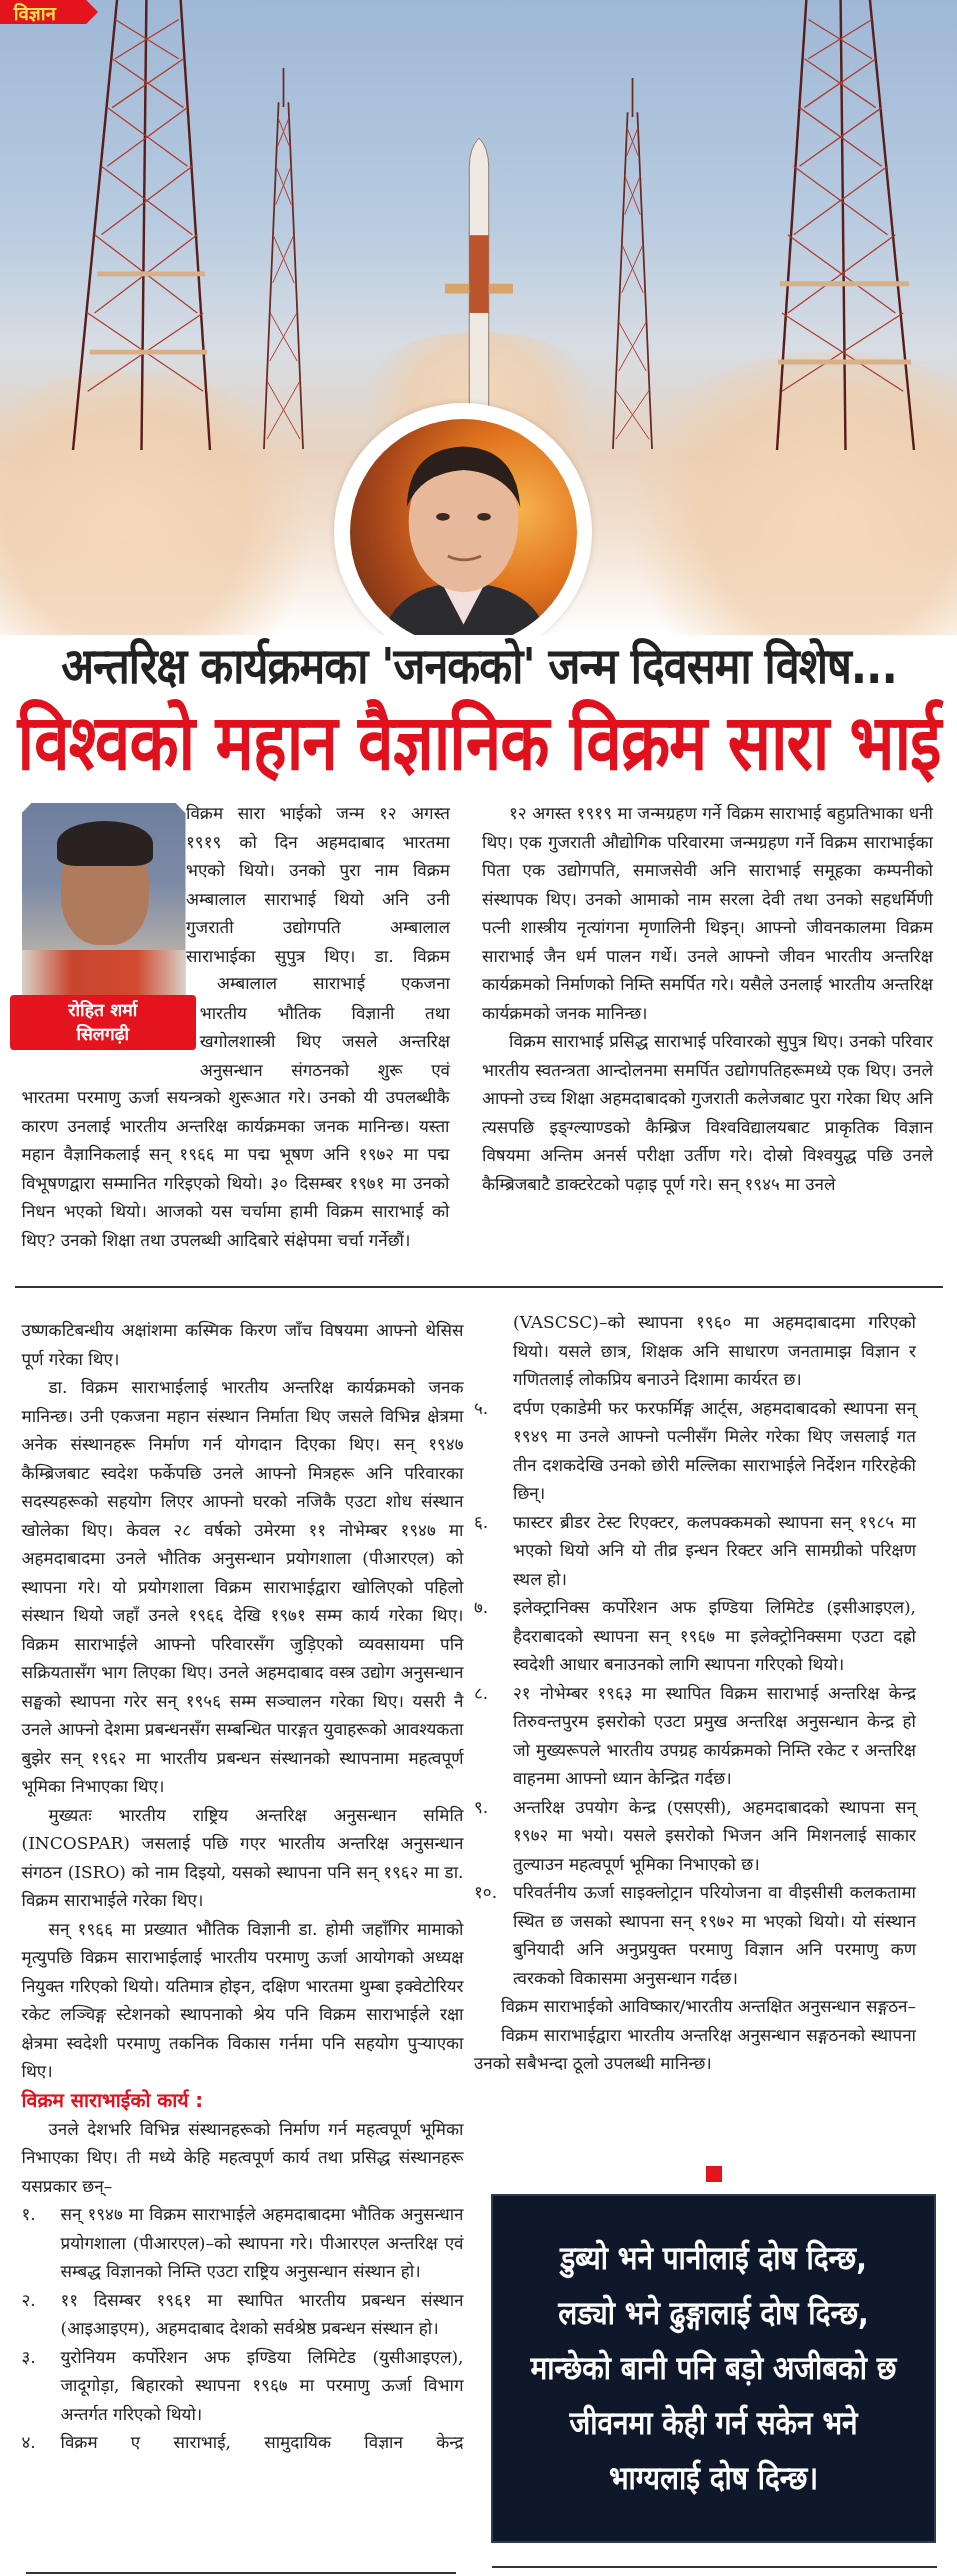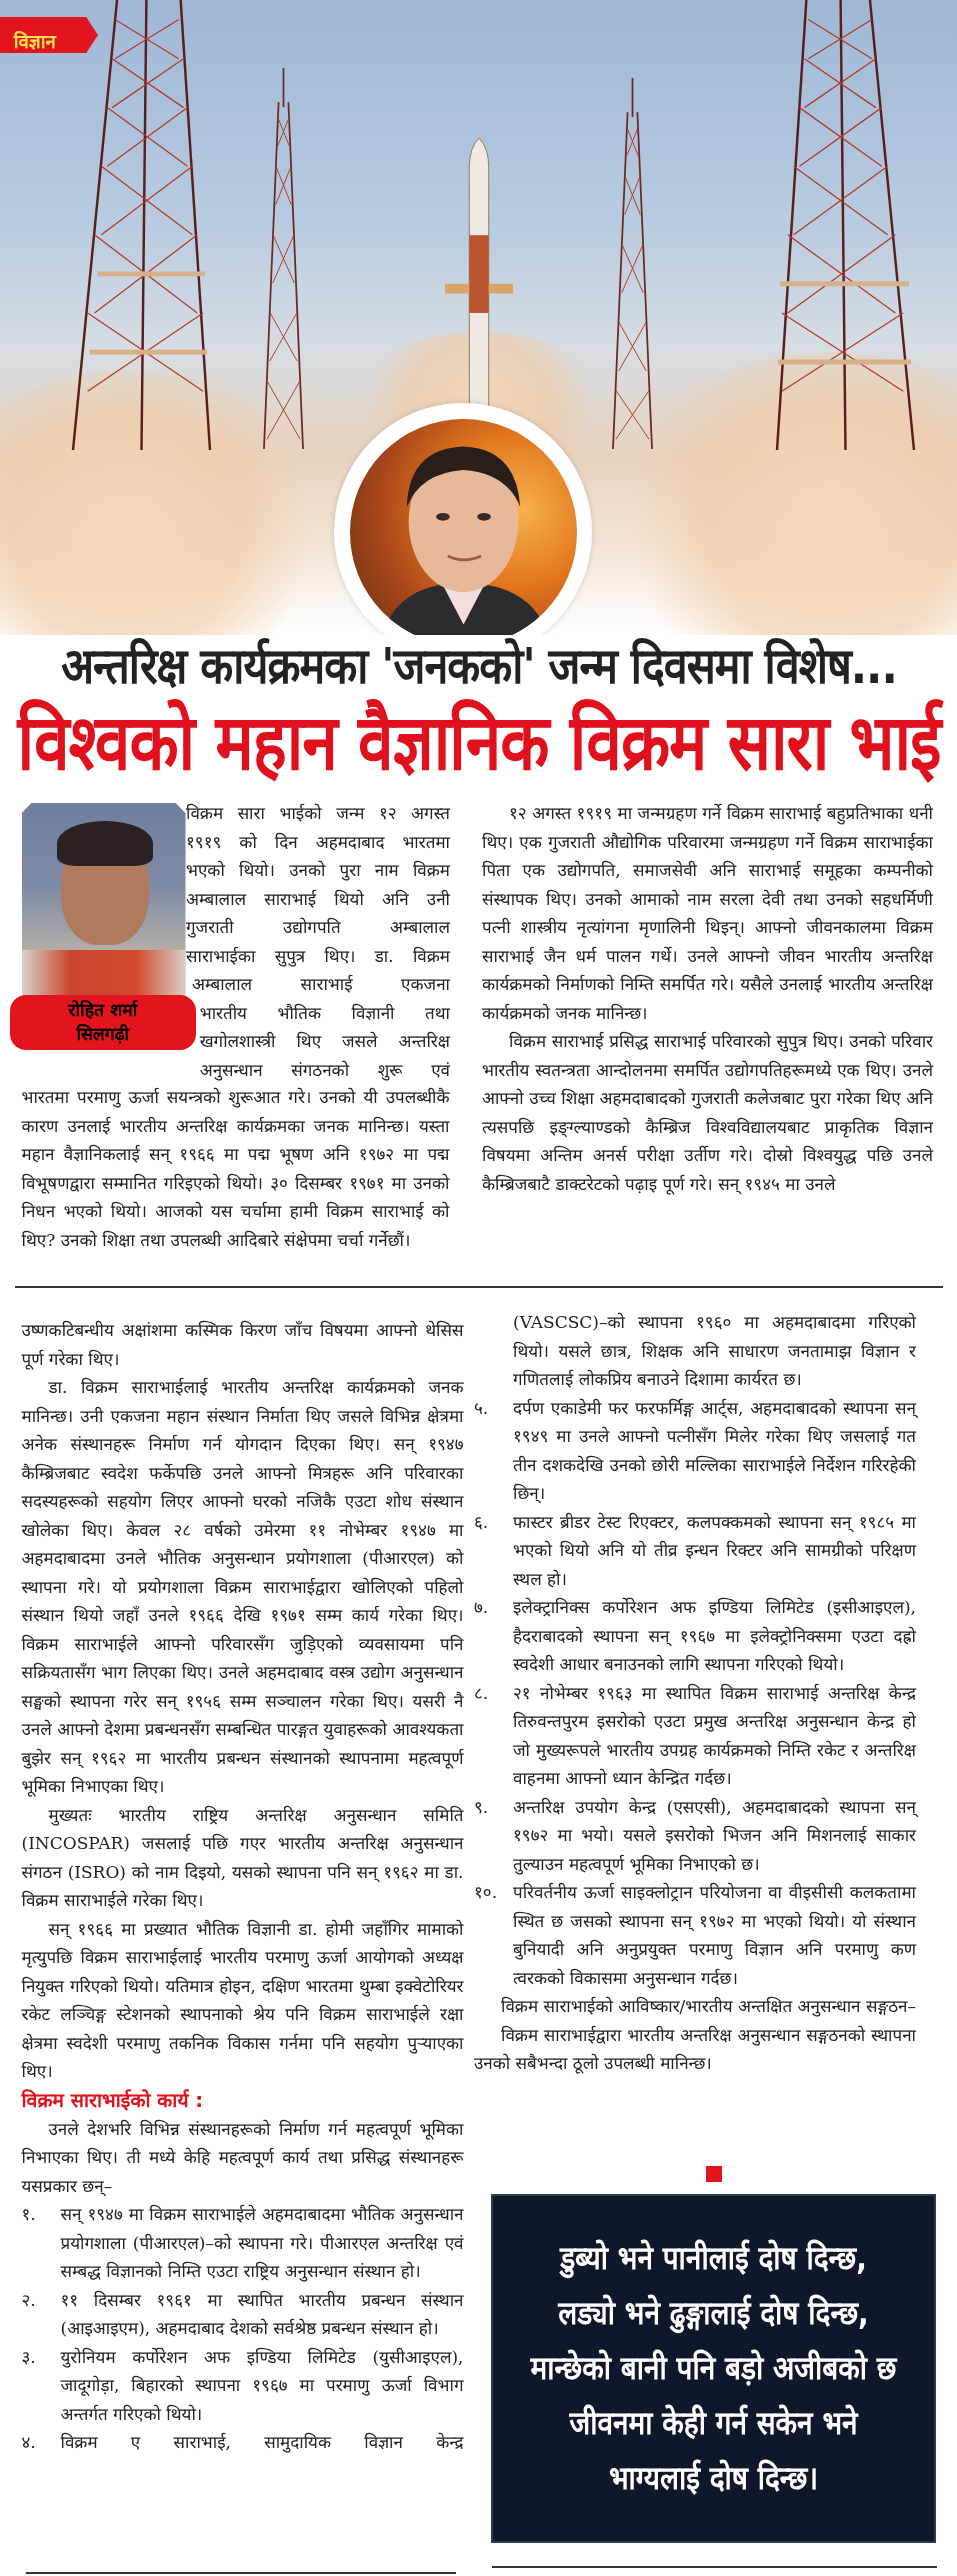--- a/index.html
+++ b/index.html
@@ -5,22 +5,22 @@
   * { box-sizing: border-box; margin: 0; padding: 0; }
   html, body { width: 958px; background: #ffffff; }
   body { font-family: "DejaVu Sans", "Liberation Sans", sans-serif; color: #1e1e1e; }
   .page { position: relative; width: 958px; height: 2576px; overflow: hidden; background: #fff; }
 
   
   .hero { position: absolute; left: 0; top: 0; width: 958px; height: 635px; overflow: hidden;
     background: linear-gradient(180deg, #9fb8d6 0%, #b8cbe0 35%, #d7dde3 55%, #e9d3bf 72%, #f3e3d3 85%, #ffffff 100%); }
   .hero .smoke { position: absolute; border-radius: 50%; background: radial-gradient(circle, rgba(245,215,185,0.95) 0%, rgba(240,205,170,0.7) 45%, rgba(255,255,255,0) 72%); }
   .tower { position: absolute; }
-  .section-tag { position: absolute; left: 0; top: 17px; height: 36px; width: 98px; background: #e3141d;
-    clip-path: polygon(0 0, 88% 0, 100% 50%, 88% 100%, 0 100%); display: flex; align-items: flex-end; padding-left: 13.7px; }
+  .section-tag { position: absolute; left: 0; top: 0; height: 24px; width: 98px; background: #e3141d;
+    clip-path: polygon(0 0, 88% 0, 100% 50%, 88% 100%, 0 100%); display: flex; align-items: flex-start; padding-left: 13.7px; }
   .section-tag span { color: #ffe24a; font-weight: bold; font-size: 18.6px; font-family: "DejaVu Sans", sans-serif; }
 
   .portrait-ring { position: absolute; left: 334px; top: 403px; width: 258px; height: 258px; border-radius: 50%;
     background: #ffffff; box-shadow: 0 0 5.9px rgba(0,0,0,0.15); }
   .portrait { position: absolute; left: 15.6px; top: 15.6px; width: 227px; height: 227px; border-radius: 50%; overflow: hidden;
     background: radial-gradient(circle at 75% 40%, #f6b24e 0%, #e2761e 35%, #a8461a 65%, #5b2a16 100%); }
 
   
   .kicker { position: absolute; left: 0; top: 635px; width: 958px; text-align: center; font-size: 43px; font-weight: bold;
     color: #222; letter-spacing: -1px; transform: scaleY(1.15); font-family: "DejaVu Sans", sans-serif; }
@@ -32,22 +32,22 @@
   .txt p { text-indent: 0; }
   .txt p.ind { text-indent: 27px; }
   .subhead { font-family: "DejaVu Sans", sans-serif; color: #e0111c; font-weight: bold; font-size: 19.5px; line-height: 29px; }
 
   .author-box { position: absolute; left: 21.5px; top: 803px; width: 164px; height: 203px;
     clip-path: polygon(6% 0, 94% 0, 100% 5%, 100% 100%, 0 100%, 0 5%);
     background: linear-gradient(180deg, #6e7f9e 0%, #7d8aa6 40%, #b6b0a8 75%, #cfc4b8 100%); }
   .author-face { position: absolute; left: 39px; top: 27px; width: 88px; height: 115px; border-radius: 45% 45% 42% 42%; background: #b07a5c; }
   .author-hair { position: absolute; left: 35px; top: 17.6px; width: 96px; height: 45px; border-radius: 50% 50% 20% 20%; background: #2a2220; }
   .author-shirt { position: absolute; left: 0; top: 147px; width: 164px; height: 59px; background: linear-gradient(90deg, #d8d2c8 0%, #c8452e 30%, #d24a30 70%, #d8d2c8 100%); }
-  .author-label { position: absolute; left: 9.8px; top: 995px; width: 186px; height: 55px; background: #e3141d; border-radius: 16px;
-    color: #000000; text-align: center; font-weight: bold; font-size: 17.6px; line-height: 24.4px; padding-top: 2.9px; font-family: "DejaVu Sans", sans-serif; }
+  .author-label { position: absolute; left: 9.8px; top: 995px; width: 186px; height: 55px; background: #e3141d; border-radius: 4px;
+    color: #ffffff; text-align: center; font-weight: bold; font-size: 17.6px; line-height: 24.4px; padding-top: 2.9px; font-family: "DejaVu Sans", sans-serif; }
 
   .rule { position: absolute; height: 2px; background: #333; }
 
   .quote-box { position: absolute; left: 491px; top: 2194px; width: 445px; height: 349px; background: #0f172a; border: 2px solid #2c3e4e;
     display: flex; flex-direction: column; align-items: center; justify-content: center; }
   .quote-box div { color: #fff; font-weight: bold; font-size: 28px; line-height: 55px; text-align: center; transform: scaleY(1.15);
     font-family: "DejaVu Sans", sans-serif; }
   .end-mark { position: absolute; left: 706px; top: 2166px; width: 15.6px; height: 15.6px; background: #e3141d; }
 </style>
 </head>
@@ -139,21 +139,21 @@
     <div>सिलगढ़ी</div>
   </div>
 
   <div class="txt" style="position:absolute;left:186px;top:799px;width:264px;">
     <div style="text-align:justify;text-align-last:justify;">विक्रम सारा भाईको जन्म १२ अगस्त</div>
     <div style="text-align-last:justify;">१९१९ को दिन अहमदाबाद भारतमा</div>
     <div style="text-align-last:justify;">भएको थियो। उनको पुरा नाम विक्रम</div>
     <div style="text-align-last:justify;">अम्बालाल साराभाई थियो अनि उनी</div>
     <div style="text-align-last:justify;">गुजराती उद्योगपति अम्बालाल</div>
     <div style="text-align-last:justify;">साराभाईका सुपुत्र थिए। डा. विक्रम</div>
-    <div style="text-align-last:justify;padding-left:6px;">अम्बालाल साराभाई एकजना</div>
+    <div style="text-align-last:justify;padding-left:31px;font-family:Liberation Serif, serif;">अम्बालाल साराभाई एकजना</div>
     <div style="text-align-last:justify;padding-left:13.7px;">भारतीय भौतिक विज्ञानी तथा</div>
     <div style="text-align-last:justify;padding-left:13.7px;">खगोलशास्त्री थिए जसले अन्तरिक्ष</div>
     <div style="text-align-last:justify;padding-left:13.7px;">अनुसन्धान संगठनको शुरू एवं</div>
   </div>
   <div class="txt" style="position:absolute;left:21.5px;top:1083px;width:428px;">
     <p>भारतमा परमाणु ऊर्जा सयन्त्रको शुरूआत गरे। उनको यी उपलब्धीकै कारण उनलाई भारतीय अन्तरिक्ष कार्यक्रमका जनक मानिन्छ। यस्ता महान वैज्ञानिकलाई सन् १९६६ मा पद्म भूषण अनि १९७२ मा पद्म विभूषणद्वारा सम्मानित गरिइएको थियो। ३० दिसम्बर १९७१ मा उनको निधन भएको थियो। आजको यस चर्चामा हामी विक्रम साराभाई को थिए? उनको शिक्षा तथा उपलब्धी आदिबारे संक्षेपमा चर्चा गर्नेछौं।</p>
   </div>
 
   <div class="txt" style="position:absolute;left:482px;top:799px;width:451px;">
     <p class="ind">१२ अगस्त १९१९ मा जन्मग्रहण गर्ने विक्रम साराभाई बहुप्रतिभाका धनी थिए। एक गुजराती औद्योगिक परिवारमा जन्मग्रहण गर्ने विक्रम साराभाईका पिता एक उद्योगपति, समाजसेवी अनि साराभाई समूहका कम्पनीको संस्थापक थिए। उनको आमाको नाम सरला देवी तथा उनको सहधर्मिणी पत्नी शास्त्रीय नृत्यांगना मृणालिनी थिइन्। आफ्नो जीवनकालमा विक्रम साराभाई जैन धर्म पालन गर्थे। उनले आफ्नो जीवन भारतीय अन्तरिक्ष कार्यक्रमको निर्माणको निम्ति समर्पित गरे। यसैले उनलाई भारतीय अन्तरिक्ष कार्यक्रमको जनक मानिन्छ।</p>

